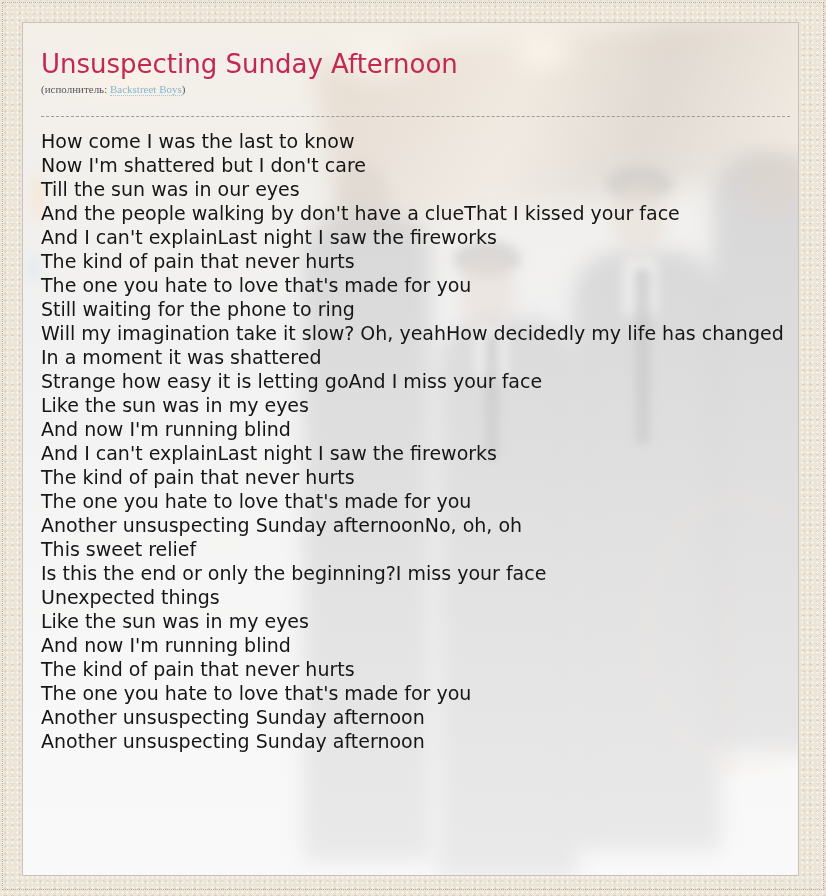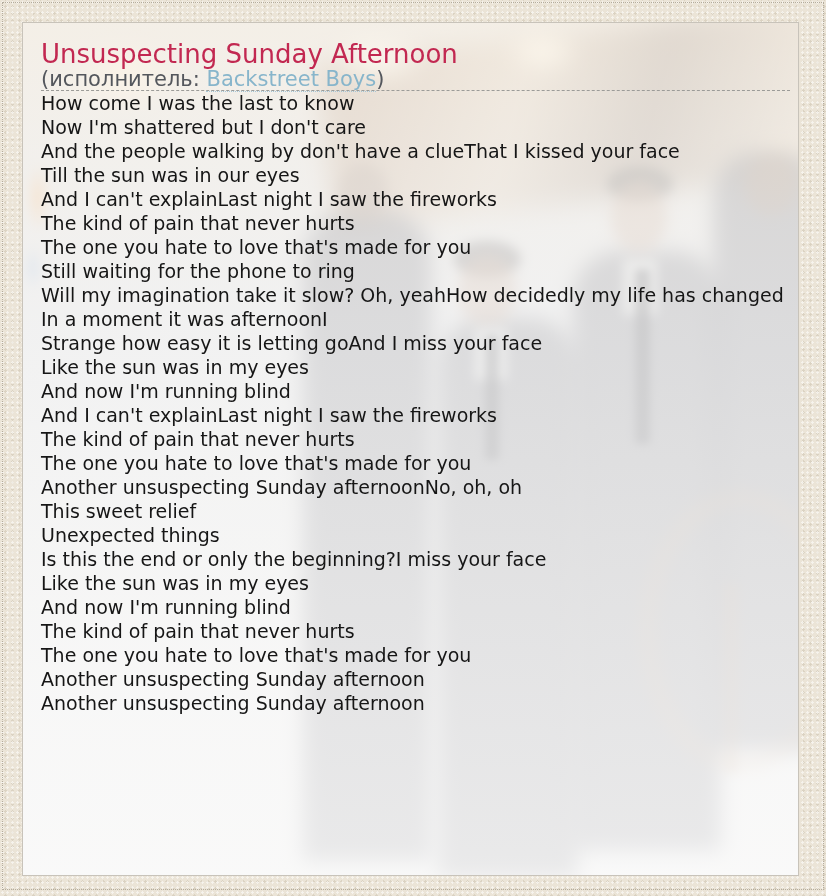--- a/index.html
+++ b/index.html
@@ -73,31 +73,31 @@
   }
   .chair-leg { left:700px; top:560px; width:16px; height:190px;
     background:rgba(160,112,70,0.25); filter:blur(5px); }
   .overlay {
     position:absolute; inset:0;
     background:linear-gradient(180deg, rgba(252,250,247,0.72) 0%,
                rgba(250,250,250,0.78) 38%, rgba(252,252,252,0.86) 100%);
   }
   
   .content { position:relative; padding:16px 0 0 18px; z-index:2; }
-  .header { border-bottom:1px dashed #9b9b98; margin-right:8px; padding-bottom:0px; }
+  .header { border-bottom:1px dashed #9b9b98; margin-right:8px; padding-bottom:16px;margin-top:10px; }
   .song-title {
     margin:0; font-size:26px; line-height:30px; font-weight:400;
     color:#c22851; letter-spacing:0px;
   }
-  .artist-line { font-size:21px; line-height:21px; color:#54575d; }
+  .artist-line { font-size:11px; line-height:21px; color:#54575d;font-family:Liberation Serif, serif; }
   .artist-link {
     color:#87b5cb; text-decoration:none; cursor:pointer;
     border-bottom:1px dotted #a5c6d7;
   }
-  .lyrics { }
+  .lyrics { margin-top:12px; }
   .lyric-line {
     font-size:19px; line-height:24px; color:#161616; white-space:nowrap;
   }
 </style>
 </head>
 <body>
 
 <div class="dotted-frame"></div>
 
 <div class="panel">
@@ -132,38 +132,38 @@
 
   <div class="content">
     <div class="header">
       <h1 class="song-title">Unsuspecting Sunday Afternoon</h1>
       <div class="artist-line"><span>(исполнитель: </span><a class="artist-link" href="#">Backstreet Boys</a><span>)</span></div>
     </div>
 
     <div class="lyrics">
       <div class="lyric-line">How come I was the last to know</div>
       <div class="lyric-line">Now I'm shattered but I don't care</div>
+      <div class="lyric-line">Till the sun was in our eyes</div>
       <div class="lyric-line">And the people walking by don't have a clueThat I kissed your face</div>
-      <div class="lyric-line">Till the sun was in our eyes</div>
       <div class="lyric-line">And I can't explainLast night I saw the fireworks</div>
       <div class="lyric-line">The kind of pain that never hurts</div>
       <div class="lyric-line">The one you hate to love that's made for you</div>
       <div class="lyric-line">Still waiting for the phone to ring</div>
       <div class="lyric-line">Will my imagination take it slow? Oh, yeahHow decidedly my life has changed</div>
-      <div class="lyric-line">In a moment it was afternoonI</div>
+      <div class="lyric-line">In a moment it was shattered</div>
       <div class="lyric-line">Strange how easy it is letting goAnd I miss your face</div>
       <div class="lyric-line">Like the sun was in my eyes</div>
       <div class="lyric-line">And now I'm running blind</div>
       <div class="lyric-line">And I can't explainLast night I saw the fireworks</div>
       <div class="lyric-line">The kind of pain that never hurts</div>
       <div class="lyric-line">The one you hate to love that's made for you</div>
       <div class="lyric-line">Another unsuspecting Sunday afternoonNo, oh, oh</div>
       <div class="lyric-line">This sweet relief</div>
+      <div class="lyric-line">Is this the end or only the beginning?I miss your face</div>
       <div class="lyric-line">Unexpected things</div>
-      <div class="lyric-line">Is this the end or only the beginning?I miss your face</div>
       <div class="lyric-line">Like the sun was in my eyes</div>
       <div class="lyric-line">And now I'm running blind</div>
       <div class="lyric-line">The kind of pain that never hurts</div>
       <div class="lyric-line">The one you hate to love that's made for you</div>
       <div class="lyric-line">Another unsuspecting Sunday afternoon</div>
       <div class="lyric-line">Another unsuspecting Sunday afternoon</div>
     </div>
   </div>
 </div>
 

